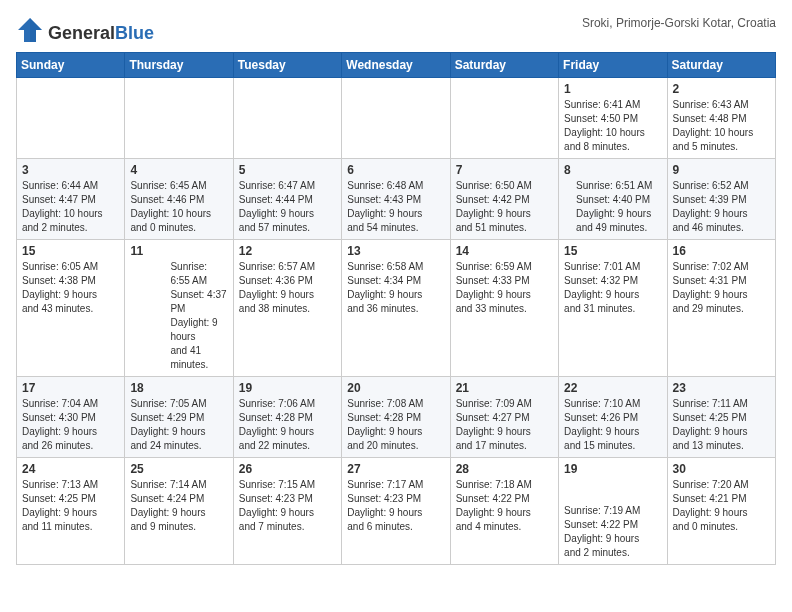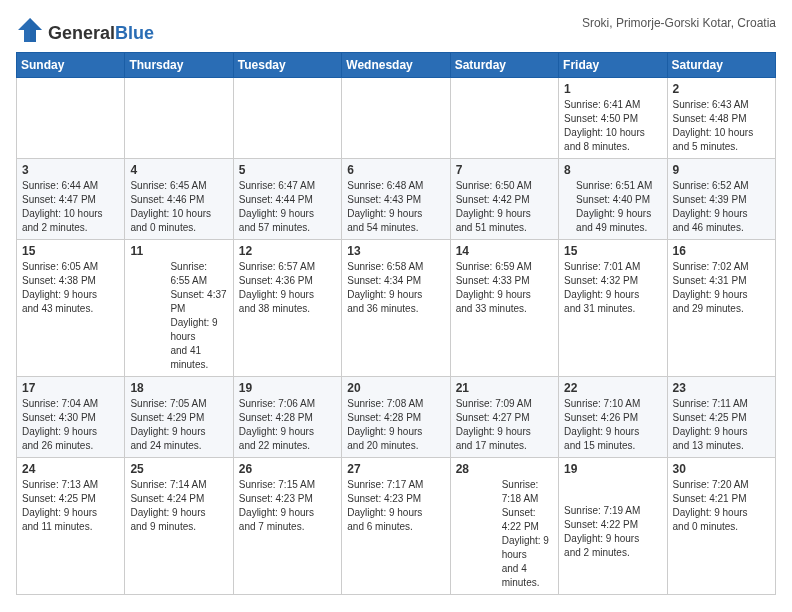--- a/index.html
+++ b/index.html
@@ -322,21 +322,21 @@
         </td>
         <td>
           <span class="day-number">27</span>
           <div class="day-info" style="white-space: pre-line;">Sunrise: 7:17 AM
 Sunset: 4:23 PM
 Daylight: 9 hours
 and 6 minutes.</div>
         </td>
         <td>
           <span class="day-number">28</span>
-          <div class="day-info" style="white-space: pre-line; margin-left: 46px;">Sunrise: 7:18 AM
+          <div class="day-info" style="white-space: pre-line;">Sunrise: 7:18 AM
 Sunset: 4:22 PM
 Daylight: 9 hours
 and 4 minutes.</div>
         </td>
         <td>
           <span class="day-number">19</span>
           <div class="day-info" style="white-space: pre-line; margin-top: 28px;">Sunrise: 7:19 AM
 Sunset: 4:22 PM
 Daylight: 9 hours
 and 2 minutes.</div>

